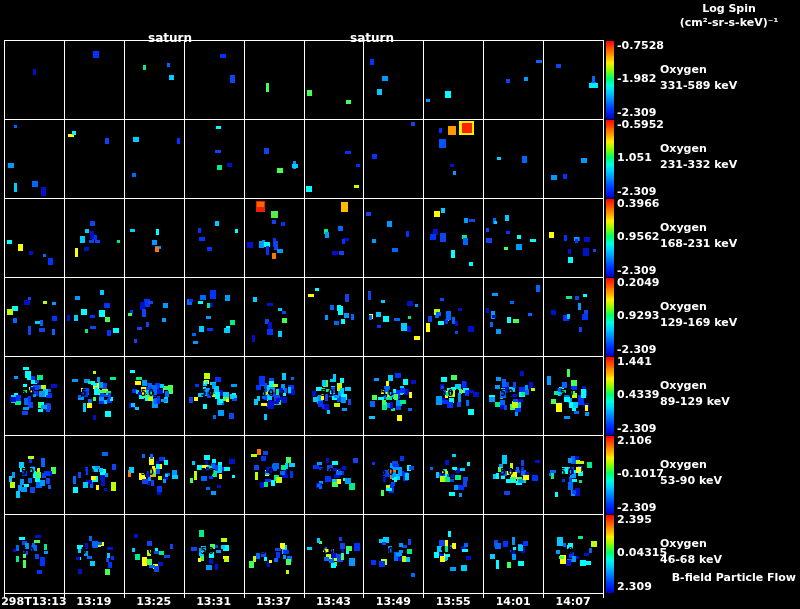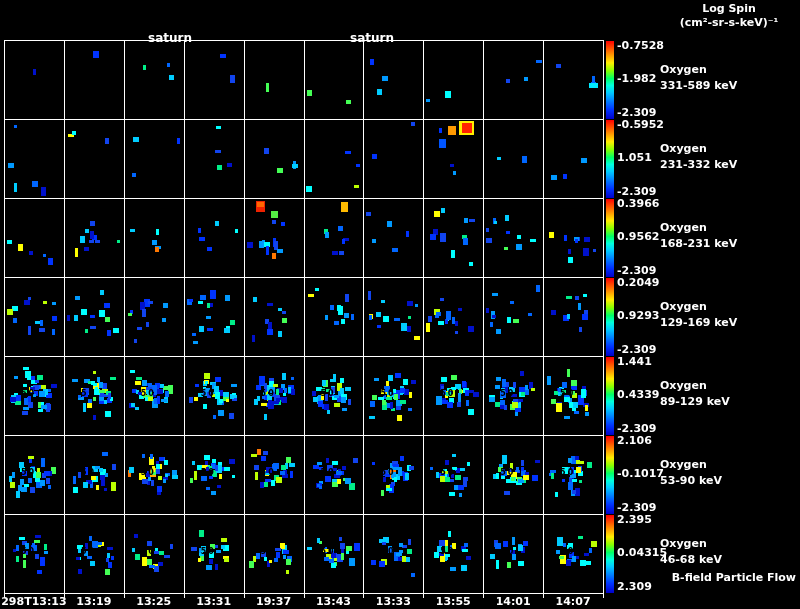--- a/index.html
+++ b/index.html
@@ -1384,23 +1384,23 @@
       <div class="cbar" style="top: 515px; height: 78px;"></div>
       <div class="cbar-label" style="top: 514px;">2.395</div>
       <div class="cbar-label" style="top: 547px;">0.04315</div>
       <div class="cbar-label" style="top: 581px;">2.309</div>
       <div class="energy-label" style="top: 538px;">Oxygen</div>
       <div class="energy-label" style="top: 554px;">46-68 keV</div>
       <div class="time-label" style="left: -6.05px;">298T13:13</div>
       <div class="time-label" style="left: 53.85px;">13:19</div>
       <div class="time-label" style="left: 113.75px;">13:25</div>
       <div class="time-label" style="left: 173.65px;">13:31</div>
-      <div class="time-label" style="left: 233.55px;">19:37</div>
+      <div class="time-label" style="left: 233.55px;">13:37</div>
       <div class="time-label" style="left: 293.45px;">13:43</div>
-      <div class="time-label" style="left: 353.35px;">13:33</div>
+      <div class="time-label" style="left: 353.35px;">13:49</div>
       <div class="time-label" style="left: 413.25px;">13:55</div>
       <div class="time-label" style="left: 473.15px;">14:01</div>
       <div class="time-label" style="left: 533.05px;">14:07</div>
       <div class="tick" style="left: 4px;"></div>
       <div class="tick" style="left: 63.9px;"></div>
       <div class="tick" style="left: 123.8px;"></div>
       <div class="tick" style="left: 183.7px;"></div>
       <div class="tick" style="left: 243.6px;"></div>
       <div class="tick" style="left: 303.5px;"></div>
       <div class="tick" style="left: 363.4px;"></div>

